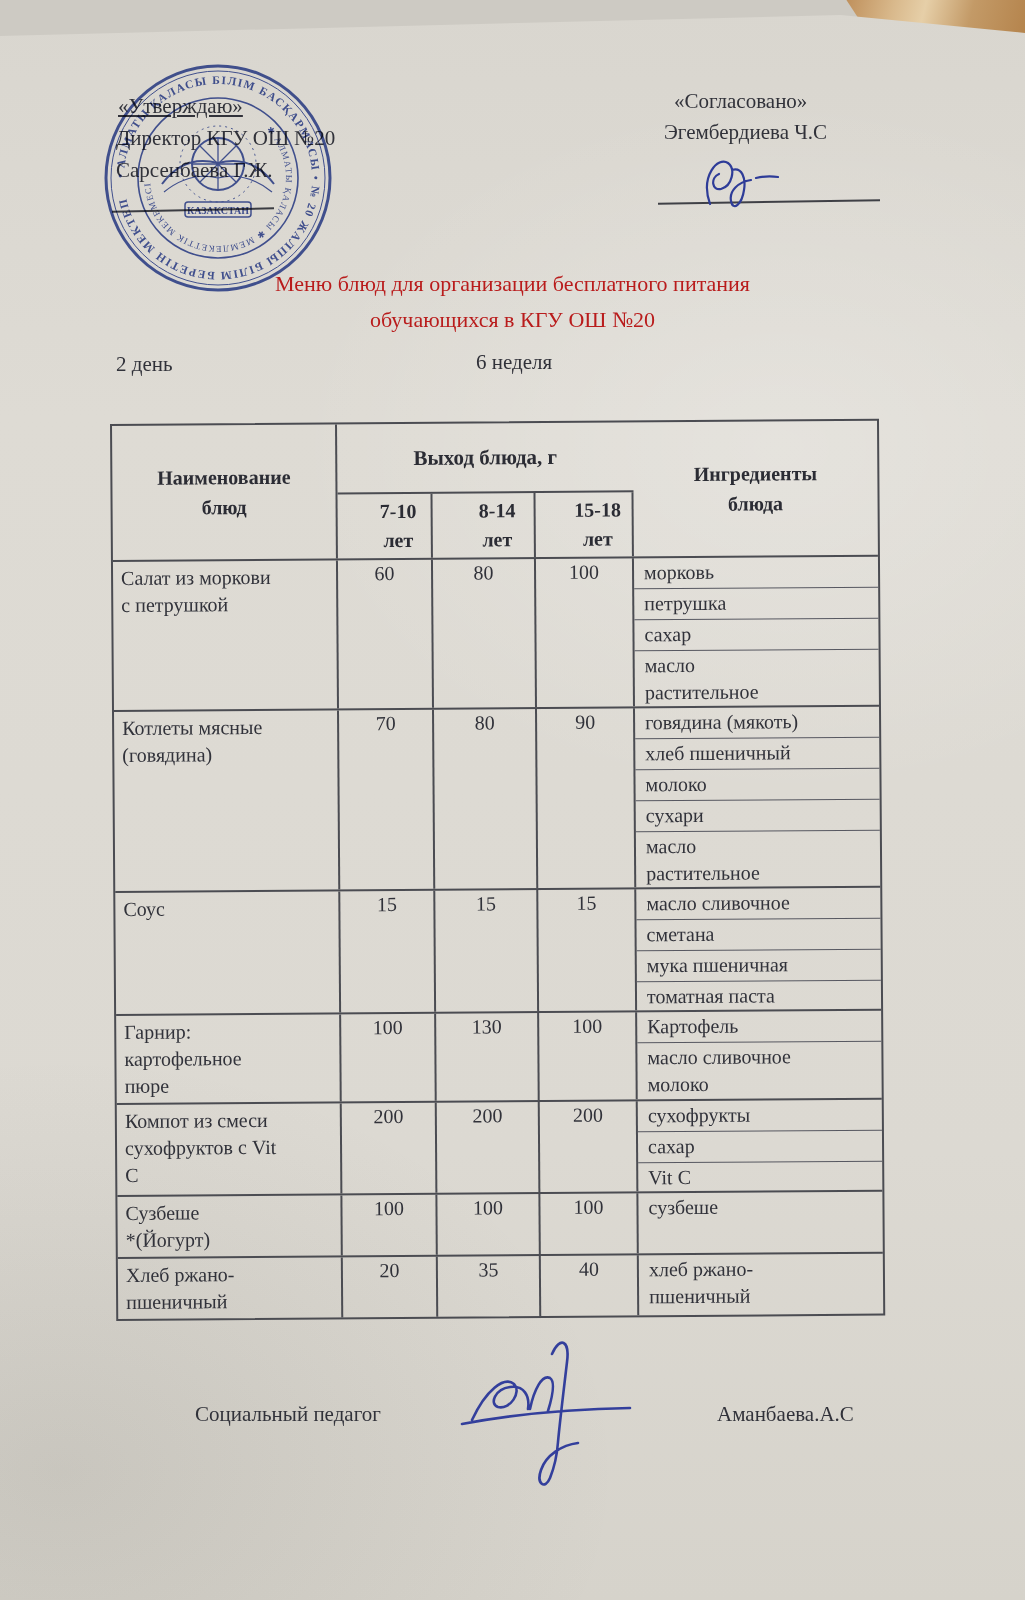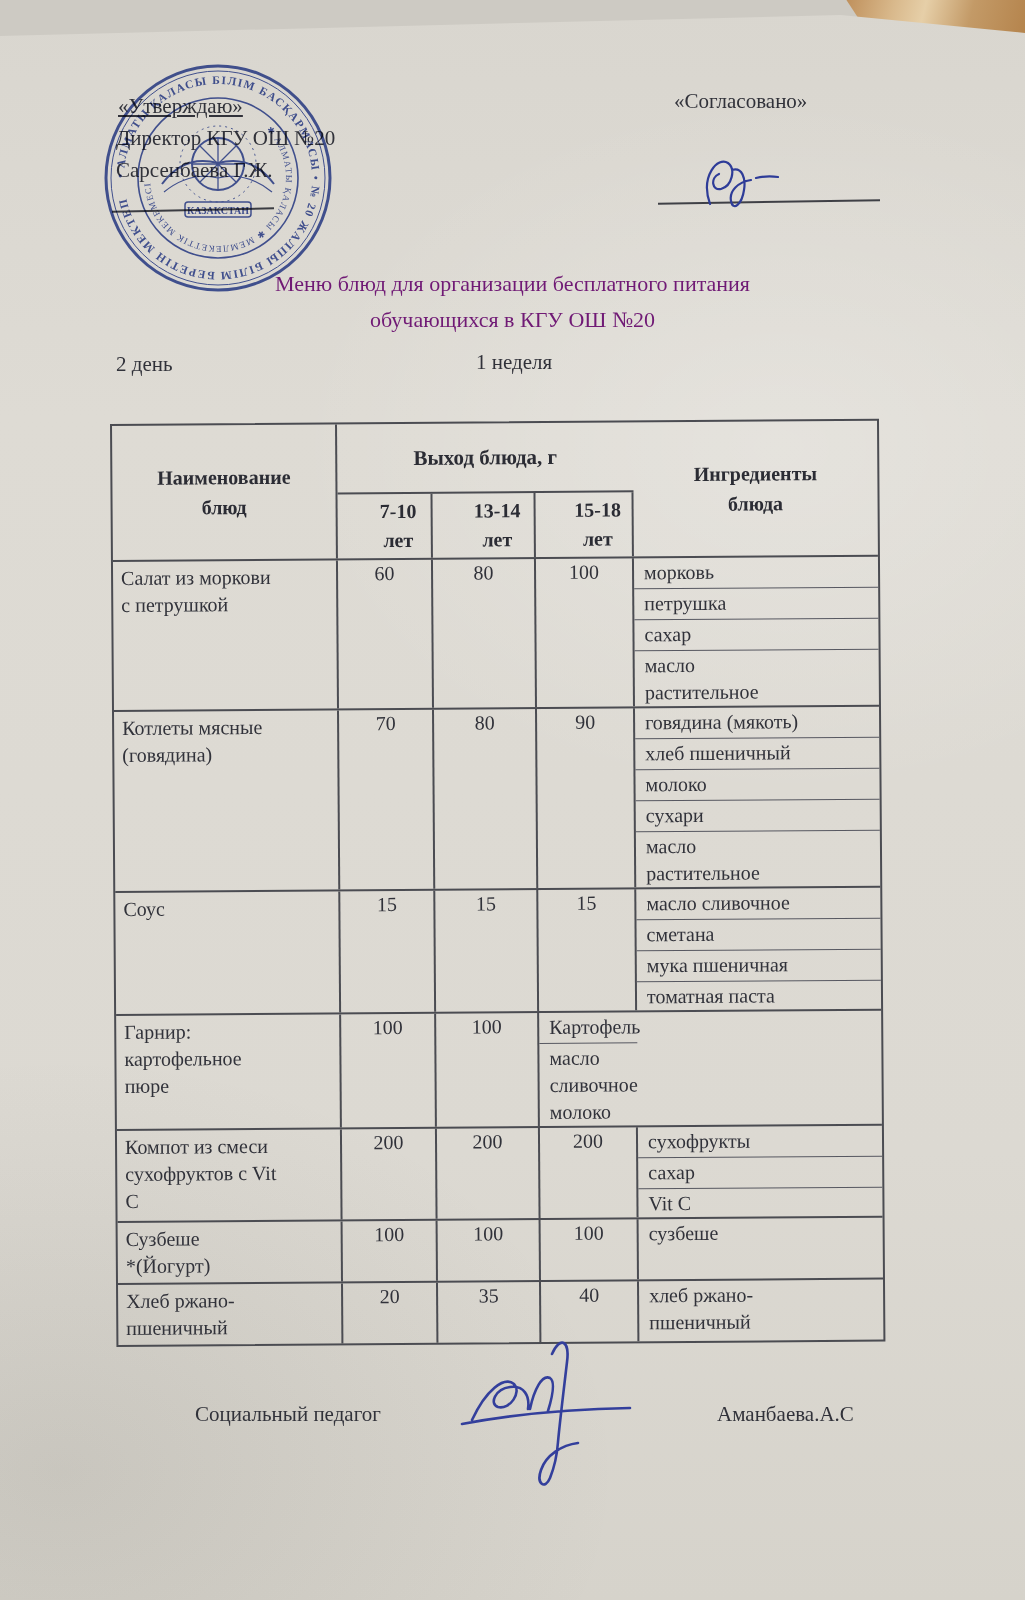--- a/index.html
+++ b/index.html
@@ -37,21 +37,21 @@
                     background:#3b3c42; transform:rotate(-1.2deg); z-index:5; }
   .approve-right { left:660px; top:86px; font-size:21px; line-height:31px; }
   .approve-right .l1 { padding-left:14px; }
   .approve-right .l3 { padding-left:4px; }
   .sig-right { position:absolute; left:688px; top:146px; z-index:7; }
   .underline-right { position:absolute; left:658px; top:201px; width:222px; height:2px;
                      background:#3f4046; transform:rotate(-0.9deg); z-index:5; }
 
   
   .doc-title { left:40px; top:266px; width:945px; text-align:center;
-               font-size:22px; line-height:36px; color:#701a75; }
+               font-size:22px; line-height:36px; color:#b91c1c; }
   .meta-day  { left:116px; top:352px; font-size:21px;text-align:right; }
   .meta-week { left:476px; top:350px; font-size:21px; }
 
   
   :root { --line:#4b4c52; --subline:#575861; }
   .menu-table {
     position:absolute; left:110px; top:424px; width:765px; z-index:4;
     border:2px solid var(--line);
     transform:rotate(-0.4deg); transform-origin:0 0;
     font-size:20px;
@@ -122,43 +122,44 @@
 
 <div class="layer approve-left">
   <div class="l1">«Утверждаю»</div>
   <div class="l2">Директор КГУ ОШ №20</div>
   <div class="l3">Сарсенбаева Г.Ж.</div>
 </div>
 <div class="underline-left"></div>
 
 <div class="layer approve-right">
   <div class="l1">«Согласовано»</div>
+  <div class="l3">Эгембердиева Ч.С</div>
 </div>
 <svg class="sig-right" width="150" height="85" viewBox="0 0 150 85">
   <path d="M22,58 C12,30 30,10 40,17 C48,23 44,40 33,43 C24,45 22,32 31,28
            M44,24 C54,21 58,32 56,44 C54,58 45,66 43,55 C41,45 50,36 63,34
            M68,32 C76,30 84,30 90,31" stroke="#2e3c98" stroke-width="2.2" fill="none" stroke-linecap="round"></path>
 </svg>
 <div class="underline-right"></div>
 
 <div class="layer doc-title">
   <div>Меню блюд для организации бесплатного питания</div>
   <div>обучающихся в КГУ ОШ №20</div>
 </div>
 <div class="layer meta-day">2 день</div>
-<div class="layer meta-week">1 неделя</div>
+<div class="layer meta-week">6 неделя</div>
 
 <div class="menu-table">
   <div class="thead">
     <div class="h-name">Наименование
 блюд</div>
     <div class="h-group-title">Выход блюда, г</div>
     <div class="h-age a1">7-10
 лет</div>
-    <div class="h-age a2">13-14
+    <div class="h-age a2">8-14
 лет</div>
     <div class="h-age a3">15-18
 лет</div>
     <div class="h-ing">Ингредиенты
 блюда</div>
   </div>
   <div id="menu-rows">
       <div class="dish-row">
         <div class="name-cell">Салат из моркови
 с петрушкой</div>
@@ -198,20 +199,21 @@
           <div class="ing-sub">сметана</div>
           <div class="ing-sub">мука пшеничная</div>
           <div class="ing-sub">томатная паста</div>
         </div>
       </div>
       <div class="dish-row">
         <div class="name-cell">Гарнир:
 картофельное
 пюре</div>
         <div class="num-cell">100</div>
+        <div class="num-cell">130</div>
         <div class="num-cell">100</div>
         <div class="ing-cell">
           <div class="ing-sub">Картофель</div>
           <div class="ing-sub dbl">масло сливочное
 молоко</div>
         </div>
       </div>
       <div class="dish-row">
         <div class="name-cell">Компот из смеси
 сухофруктов с Vit

